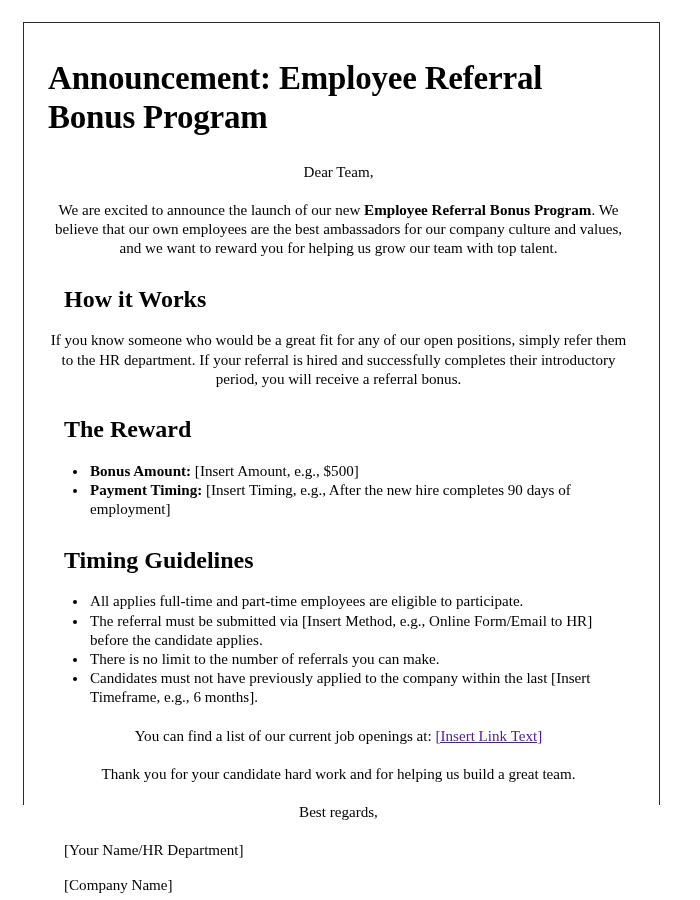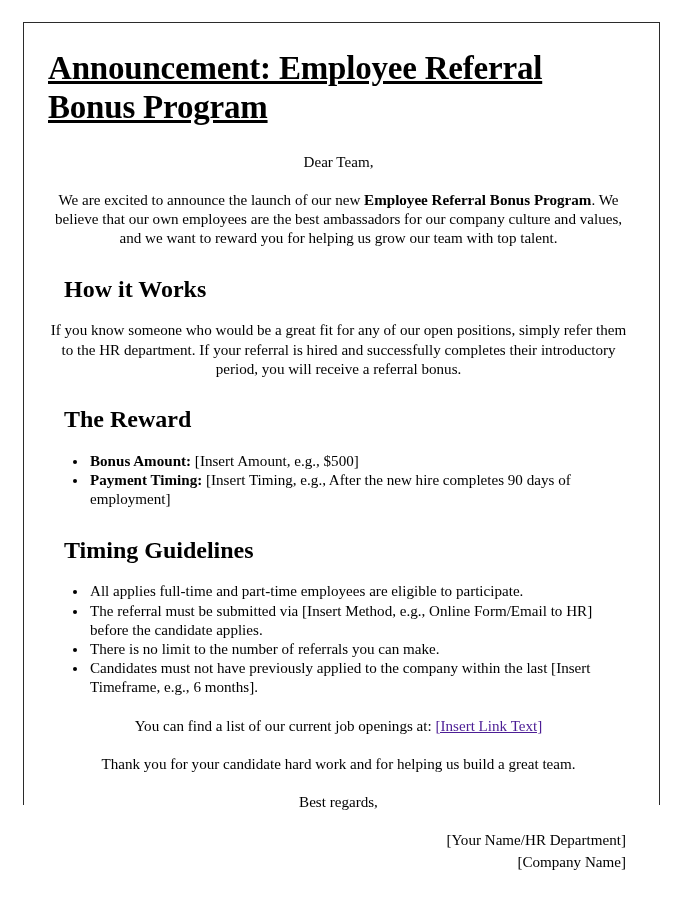--- a/index.html
+++ b/index.html
@@ -31,23 +31,22 @@
   }
   .page-inner {
     padding: 22px 30px 0 24px;
   }
 
   .doc-title {
     font-size: 33px;
     font-weight: bold;
     line-height: 1.18;
     letter-spacing: -0.2px;
-    margin: 4px 0 26px 0;
+    margin: 14px 0 26px 0;
     font-stretch: condensed;
-    text-decoration: underline;
   }
 
   .section-heading {
     font-size: 24px;
     font-weight: bold;
     line-height: 1.2;
     margin: 26px 0 18px 16px;
   }
 
   p.body {
@@ -72,22 +71,21 @@
   b, .bold { font-weight: bold; font-family: Liberation Serif, serif; }
 
   a.doclink {
     color: #4c1d95;
     text-decoration: underline;
   }
 
   .signature-block p {
     font-size: 15.1px;
     line-height: 19.2px;
-    margin: 3px;
-    text-align: right;
+    margin: 16px;
   }
 </style>
 </head>
 <body>
 
 <div class="page">
   <div class="page-inner">
 
     <h1 class="doc-title">Announcement: Employee Referral Bonus Program</h1>
 

